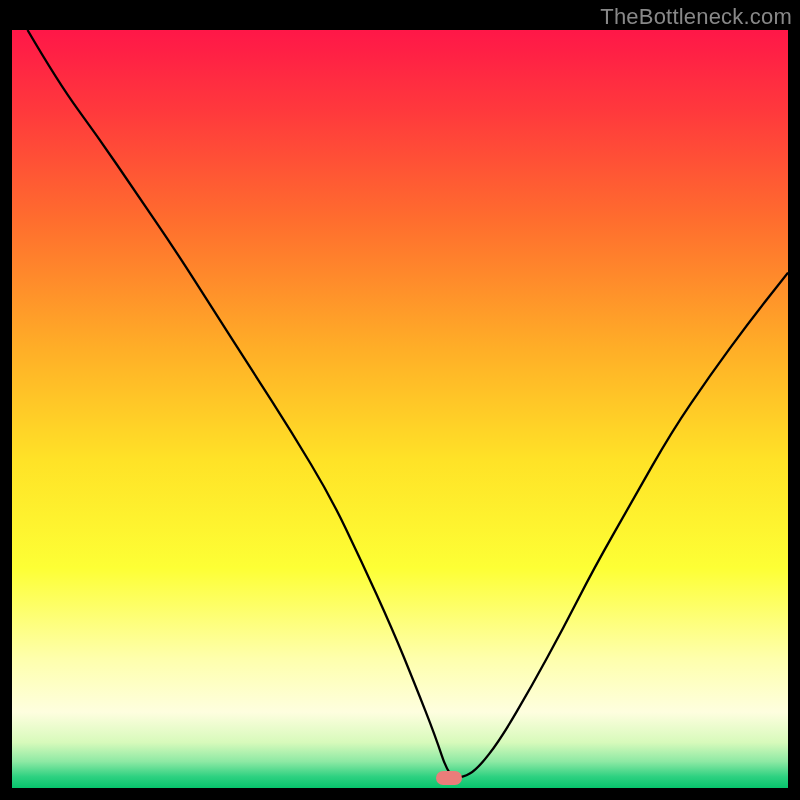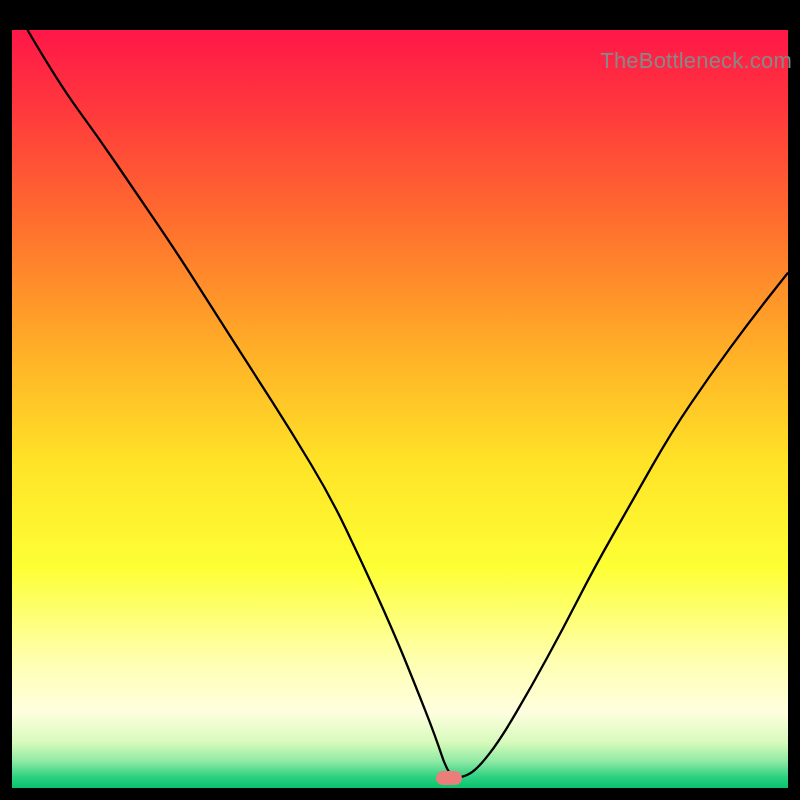--- a/index.html
+++ b/index.html
@@ -13,21 +13,20 @@
   }
   .watermark {
     position: absolute;
     top: 4px;
     right: 8px;
     color: #888;
     font-size: 22px;
     font-weight: normal;
     letter-spacing: 0.2px;
     z-index: 10;
-    margin-top: 44px;
   }
   .plot-area {
     position: absolute;
     top: 30px;
     left: 12px;
     width: 776px;
     height: 758px;
   }
   .marker {
     position: absolute;

